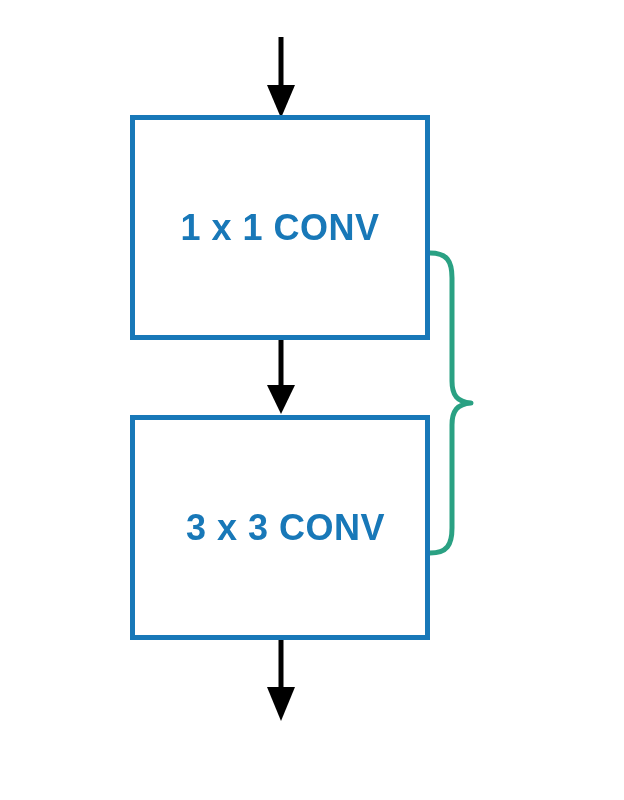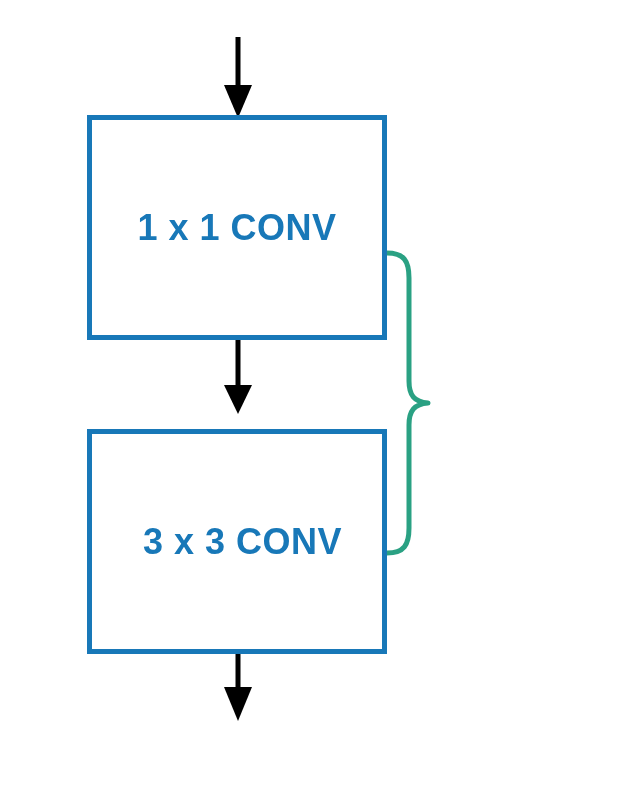--- a/index.html
+++ b/index.html
@@ -14,20 +14,21 @@
     padding: 0;
     background: var(--background);
     font-family: "Liberation Sans", sans-serif;
   }
   .canvas {
     position: relative;
     width: 496px;
     height: 800px;
     background: var(--background);
     overflow: hidden;
+    margin-left: 43px;
   }
   .diagram-svg {
     position: absolute;
     left: 0;
     top: 0;
     width: 624px;
     height: 800px;
   }
   .arrow-shaft {
     stroke: var(--arrow);
@@ -50,21 +51,21 @@
     width: 300px;
     height: 225px;
     box-sizing: border-box;
     border: 5px solid var(--box-border);
     background: var(--background);
     display: flex;
     align-items: center;
     justify-content: center;
   }
   .conv-box.box-1 { top: 115px; }
-  .conv-box.box-2 { top: 429px; padding-left: 11px; }
+  .conv-box.box-2 { top: 415px; padding-left: 11px; }
   .conv-label {
     color: var(--box-label);
     font-size: 36px;
     font-weight: 700;
     letter-spacing: 0.5px;
     white-space: nowrap;
     user-select: none;
   }
   .repeat-label {
     position: absolute;

